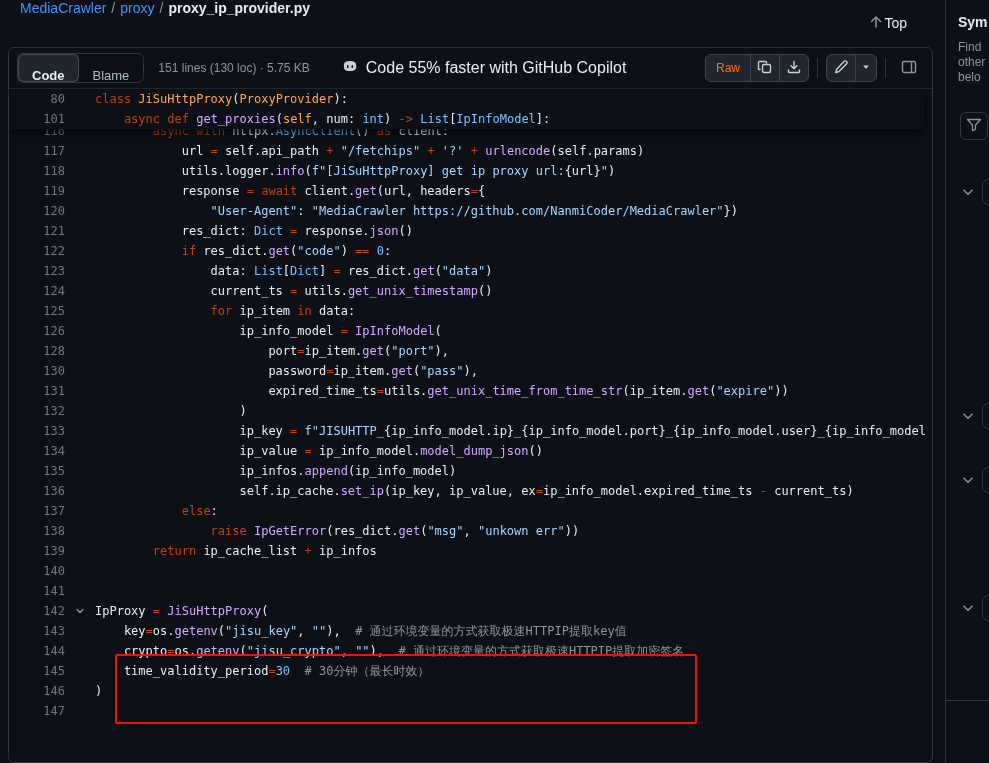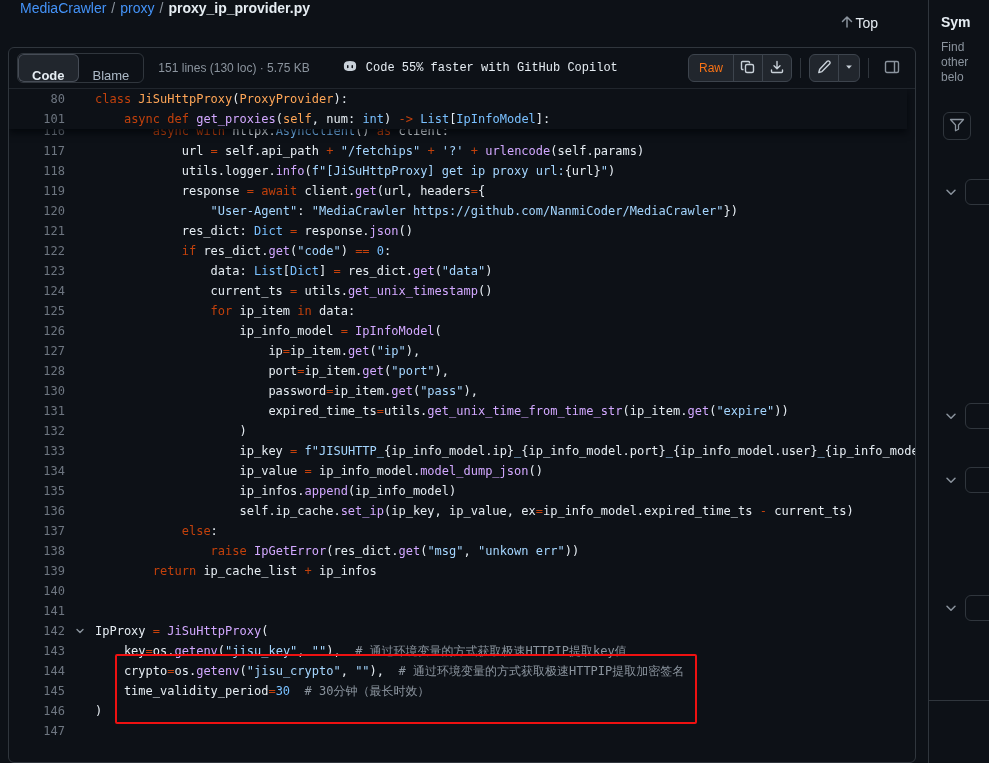--- a/index.html
+++ b/index.html
@@ -12,38 +12,38 @@
   }
   .main { flex:1; min-width:0; display:flex; flex-direction:column; }
 
   
   .topbar { height:46px; flex-shrink:0; display:flex; justify-content:space-between; padding:0 16px 0 20px; }
   .breadcrumb { font-size:14px; white-space:nowrap; }
   .breadcrumb a { color:#4493f8; text-decoration:none; cursor:pointer; }
   .sep { color:#8b949e; margin:0 5px; }
   .file-name { font-weight:700; color:#e6edf3; }
   .top-btn { display:flex; align-items:center; background:none; border:none; color:#e6edf3;
-             font-size:14px; font-family:inherit; margin-right:28px; cursor:pointer; }
+             font-size:14px; font-family:inherit; margin-right:16px; cursor:pointer; }
   .top-btn svg { color:#8b949e; }
 
   
   .code-container { margin:1px 12px 0 8px; border:1px solid #30363d; border-radius:6px;
                     flex:1; display:flex; flex-direction:column; overflow:hidden; background:#0d1117; }
   .toolbar { height:41px; flex-shrink:0; display:flex; align-items:center; justify-content:space-between;
              padding:0 8px; border-bottom:1px solid #21262d; }
   .tb-left, .tb-right { display:flex; align-items:center; }
 
   .seg { display:flex; border:1px solid #30363d; border-radius:6px; overflow:hidden; }
   .seg-btn { height:28px; padding:14px 14px; font-size:13px; font-family:inherit; background:transparent;
              border:none; color:#adbac7; cursor:pointer; }
   .seg-btn.active { background:#21262d; color:#e6edf3; font-weight:600; box-shadow:inset 0 0 0 1px #464c56; border-radius:6px; }
 
   .stats { color:#8b949e; font-size:12px; margin-left:14px; white-space:nowrap; }
-  .copilot { display:flex; align-items:center; gap:8px; margin-left:26px; font-size:12px; color:#e6edf3;
-             background:none; border:none; font-family:Liberation Mono, monospace; cursor:pointer; white-space:nowrap; }
+  .copilot { display:flex; align-items:center; gap:8px; margin-left:26px; font-size:16px; color:#e6edf3;
+             background:none; border:none; font-family:Liberation Sans, sans-serif; cursor:pointer; white-space:nowrap; }
 
   .btn-group { display:flex; }
   .tb-btn { height:28px; background:#21262d; border:1px solid #3d444d; color:#c9d1d9; font-size:12px;
             font-family:inherit; display:flex; align-items:center; justify-content:center; cursor:pointer; padding:0 10px; }
   .tb-btn.raw { color:#f97316; border-radius:6px 0 0 6px; }
   .btn-group .tb-btn + .tb-btn { margin-left:-1px; }
   .btn-group .tb-btn:last-child { border-radius:0 6px 6px 0; }
   .btn-group .tb-btn:first-child { border-radius:6px 0 0 6px; }
   .tb-btn.icon { width:30px; padding:0; }
   .tb-btn.caret { width:22px; }
@@ -67,21 +67,21 @@
   .tok-fn { color:#d2a8ff; }
   .tok-v  { color:#ffa657; }
   .tok-c1 { color:#79c0ff; }
   .tok-s  { color:#a5d6ff; }
   .tok-c  { color:#8b949e; }
 
   .annotation { position:absolute; left:106px; top:565px; width:582px; height:70px;
                 border:2px solid #ee1111; border-radius:2px; z-index:2; pointer-events:none; }
 
   
-  .symbols-panel { width:61px; flex-shrink:0; border-left:1px solid #30363d; position:relative;
+  .symbols-panel { width:44px; flex-shrink:0; border-left:1px solid #30363d; position:relative;
                    overflow:hidden; background:#0d1117; }
   .sym-title { font-size:14px; font-weight:700; padding:14px 0 0 12px; white-space:nowrap; }
   .sym-desc-line { font-size:12px; color:#8b949e; padding-left:12px; line-height:15px; white-space:nowrap; }
   .sym-desc { margin-top:10px; }
   .filter-btn { position:absolute; top:112px; left:14px; width:28px; height:28px; background:transparent;
                 border:1px solid #30363d; border-radius:6px; color:#8b949e; display:flex; align-items:center;
                 justify-content:center; cursor:pointer; }
   .panel-chevron { position:absolute; left:14px; color:#8b949e; cursor:pointer; background:none; border:none; padding:0; }
   .pill-frag { position:absolute; left:36px; width:30px; height:26px; border:1px solid #30363d; border-radius:6px; }
   .panel-divider { position:absolute; top:700px; left:0; right:0; border-top:1px solid #30363d; }
@@ -164,21 +164,20 @@
           <div class="code-line"><span class="ln">117</span><span class="fold"></span><span class="code-text"><span class="tok-p">            url </span><span class="tok-k">=</span><span class="tok-p"> self.api_path </span><span class="tok-k">+</span><span class="tok-p"> </span><span class="tok-s">"/fetchips"</span><span class="tok-p"> </span><span class="tok-k">+</span><span class="tok-p"> </span><span class="tok-s">'?'</span><span class="tok-p"> </span><span class="tok-k">+</span><span class="tok-p"> </span><span class="tok-fn">urlencode</span><span class="tok-p">(self.params)</span></span></div>
           <div class="code-line"><span class="ln">118</span><span class="fold"></span><span class="code-text"><span class="tok-p">            utils.logger.</span><span class="tok-fn">info</span><span class="tok-p">(</span><span class="tok-s">f"[JiSuHttpProxy] get ip proxy url:</span><span class="tok-p">{url}</span><span class="tok-s">"</span><span class="tok-p">)</span></span></div>
           <div class="code-line"><span class="ln">119</span><span class="fold"></span><span class="code-text"><span class="tok-p">            response </span><span class="tok-k">=</span><span class="tok-p"> </span><span class="tok-k">await</span><span class="tok-p"> client.</span><span class="tok-fn">get</span><span class="tok-p">(url, headers</span><span class="tok-k">=</span><span class="tok-p">{</span></span></div>
           <div class="code-line"><span class="ln">120</span><span class="fold"></span><span class="code-text"><span class="tok-p">                </span><span class="tok-s">"User-Agent"</span><span class="tok-p">: </span><span class="tok-s">"MediaCrawler https://github.com/NanmiCoder/MediaCrawler"</span><span class="tok-p">})</span></span></div>
           <div class="code-line"><span class="ln">121</span><span class="fold"></span><span class="code-text"><span class="tok-p">            res_dict: </span><span class="tok-c1">Dict</span><span class="tok-p"> </span><span class="tok-k">=</span><span class="tok-p"> response.</span><span class="tok-fn">json</span><span class="tok-p">()</span></span></div>
           <div class="code-line"><span class="ln">122</span><span class="fold"></span><span class="code-text"><span class="tok-p">            </span><span class="tok-k">if</span><span class="tok-p"> res_dict.</span><span class="tok-fn">get</span><span class="tok-p">(</span><span class="tok-s">"code"</span><span class="tok-p">) </span><span class="tok-k">==</span><span class="tok-p"> </span><span class="tok-c1">0</span><span class="tok-p">:</span></span></div>
           <div class="code-line"><span class="ln">123</span><span class="fold"></span><span class="code-text"><span class="tok-p">                data: </span><span class="tok-c1">List</span><span class="tok-p">[</span><span class="tok-c1">Dict</span><span class="tok-p">] </span><span class="tok-k">=</span><span class="tok-p"> res_dict.</span><span class="tok-fn">get</span><span class="tok-p">(</span><span class="tok-s">"data"</span><span class="tok-p">)</span></span></div>
           <div class="code-line"><span class="ln">124</span><span class="fold"></span><span class="code-text"><span class="tok-p">                current_ts </span><span class="tok-k">=</span><span class="tok-p"> utils.</span><span class="tok-fn">get_unix_timestamp</span><span class="tok-p">()</span></span></div>
           <div class="code-line"><span class="ln">125</span><span class="fold"></span><span class="code-text"><span class="tok-p">                </span><span class="tok-k">for</span><span class="tok-p"> ip_item </span><span class="tok-k">in</span><span class="tok-p"> data:</span></span></div>
           <div class="code-line"><span class="ln">126</span><span class="fold"></span><span class="code-text"><span class="tok-p">                    ip_info_model </span><span class="tok-k">=</span><span class="tok-p"> </span><span class="tok-fn">IpInfoModel</span><span class="tok-p">(</span></span></div>
-          <div class="code-line"><span class="ln">127</span><span class="fold"></span><span class="code-text"><span class="tok-p">                        ip</span><span class="tok-k">=</span><span class="tok-p">ip_item.</span><span class="tok-fn">get</span><span class="tok-p">(</span><span class="tok-s">"ip"</span><span class="tok-p">),</span></span></div>
           <div class="code-line"><span class="ln">128</span><span class="fold"></span><span class="code-text"><span class="tok-p">                        port</span><span class="tok-k">=</span><span class="tok-p">ip_item.</span><span class="tok-fn">get</span><span class="tok-p">(</span><span class="tok-s">"port"</span><span class="tok-p">),</span></span></div>
           <div class="code-line"><span class="ln">130</span><span class="fold"></span><span class="code-text"><span class="tok-p">                        password</span><span class="tok-k">=</span><span class="tok-p">ip_item.</span><span class="tok-fn">get</span><span class="tok-p">(</span><span class="tok-s">"pass"</span><span class="tok-p">),</span></span></div>
           <div class="code-line"><span class="ln">131</span><span class="fold"></span><span class="code-text"><span class="tok-p">                        expired_time_ts</span><span class="tok-k">=</span><span class="tok-p">utils.</span><span class="tok-fn">get_unix_time_from_time_str</span><span class="tok-p">(ip_item.</span><span class="tok-fn">get</span><span class="tok-p">(</span><span class="tok-s">"expire"</span><span class="tok-p">))</span></span></div>
           <div class="code-line"><span class="ln">132</span><span class="fold"></span><span class="code-text"><span class="tok-p">                    )</span></span></div>
           <div class="code-line"><span class="ln">133</span><span class="fold"></span><span class="code-text"><span class="tok-p">                    ip_key </span><span class="tok-k">=</span><span class="tok-p"> </span><span class="tok-s">f"JISUHTTP_</span><span class="tok-p">{ip_info_model.ip}</span><span class="tok-s">_</span><span class="tok-p">{ip_info_model.port}</span><span class="tok-s">_</span><span class="tok-p">{ip_info_model.user}</span><span class="tok-s">_</span><span class="tok-p">{ip_info_model</span></span></div>
           <div class="code-line"><span class="ln">134</span><span class="fold"></span><span class="code-text"><span class="tok-p">                    ip_value </span><span class="tok-k">=</span><span class="tok-p"> ip_info_model.</span><span class="tok-fn">model_dump_json</span><span class="tok-p">()</span></span></div>
           <div class="code-line"><span class="ln">135</span><span class="fold"></span><span class="code-text"><span class="tok-p">                    ip_infos.</span><span class="tok-fn">append</span><span class="tok-p">(ip_info_model)</span></span></div>
           <div class="code-line"><span class="ln">136</span><span class="fold"></span><span class="code-text"><span class="tok-p">                    self.ip_cache.</span><span class="tok-fn">set_ip</span><span class="tok-p">(ip_key, ip_value, ex</span><span class="tok-k">=</span><span class="tok-p">ip_info_model.expired_time_ts </span><span class="tok-k">-</span><span class="tok-p"> current_ts)</span></span></div>
           <div class="code-line"><span class="ln">137</span><span class="fold"></span><span class="code-text"><span class="tok-p">            </span><span class="tok-k">else</span><span class="tok-p">:</span></span></div>
           <div class="code-line"><span class="ln">138</span><span class="fold"></span><span class="code-text"><span class="tok-p">                </span><span class="tok-k">raise</span><span class="tok-p"> </span><span class="tok-fn">IpGetError</span><span class="tok-p">(res_dict.</span><span class="tok-fn">get</span><span class="tok-p">(</span><span class="tok-s">"msg"</span><span class="tok-p">, </span><span class="tok-s">"unkown err"</span><span class="tok-p">))</span></span></div>

